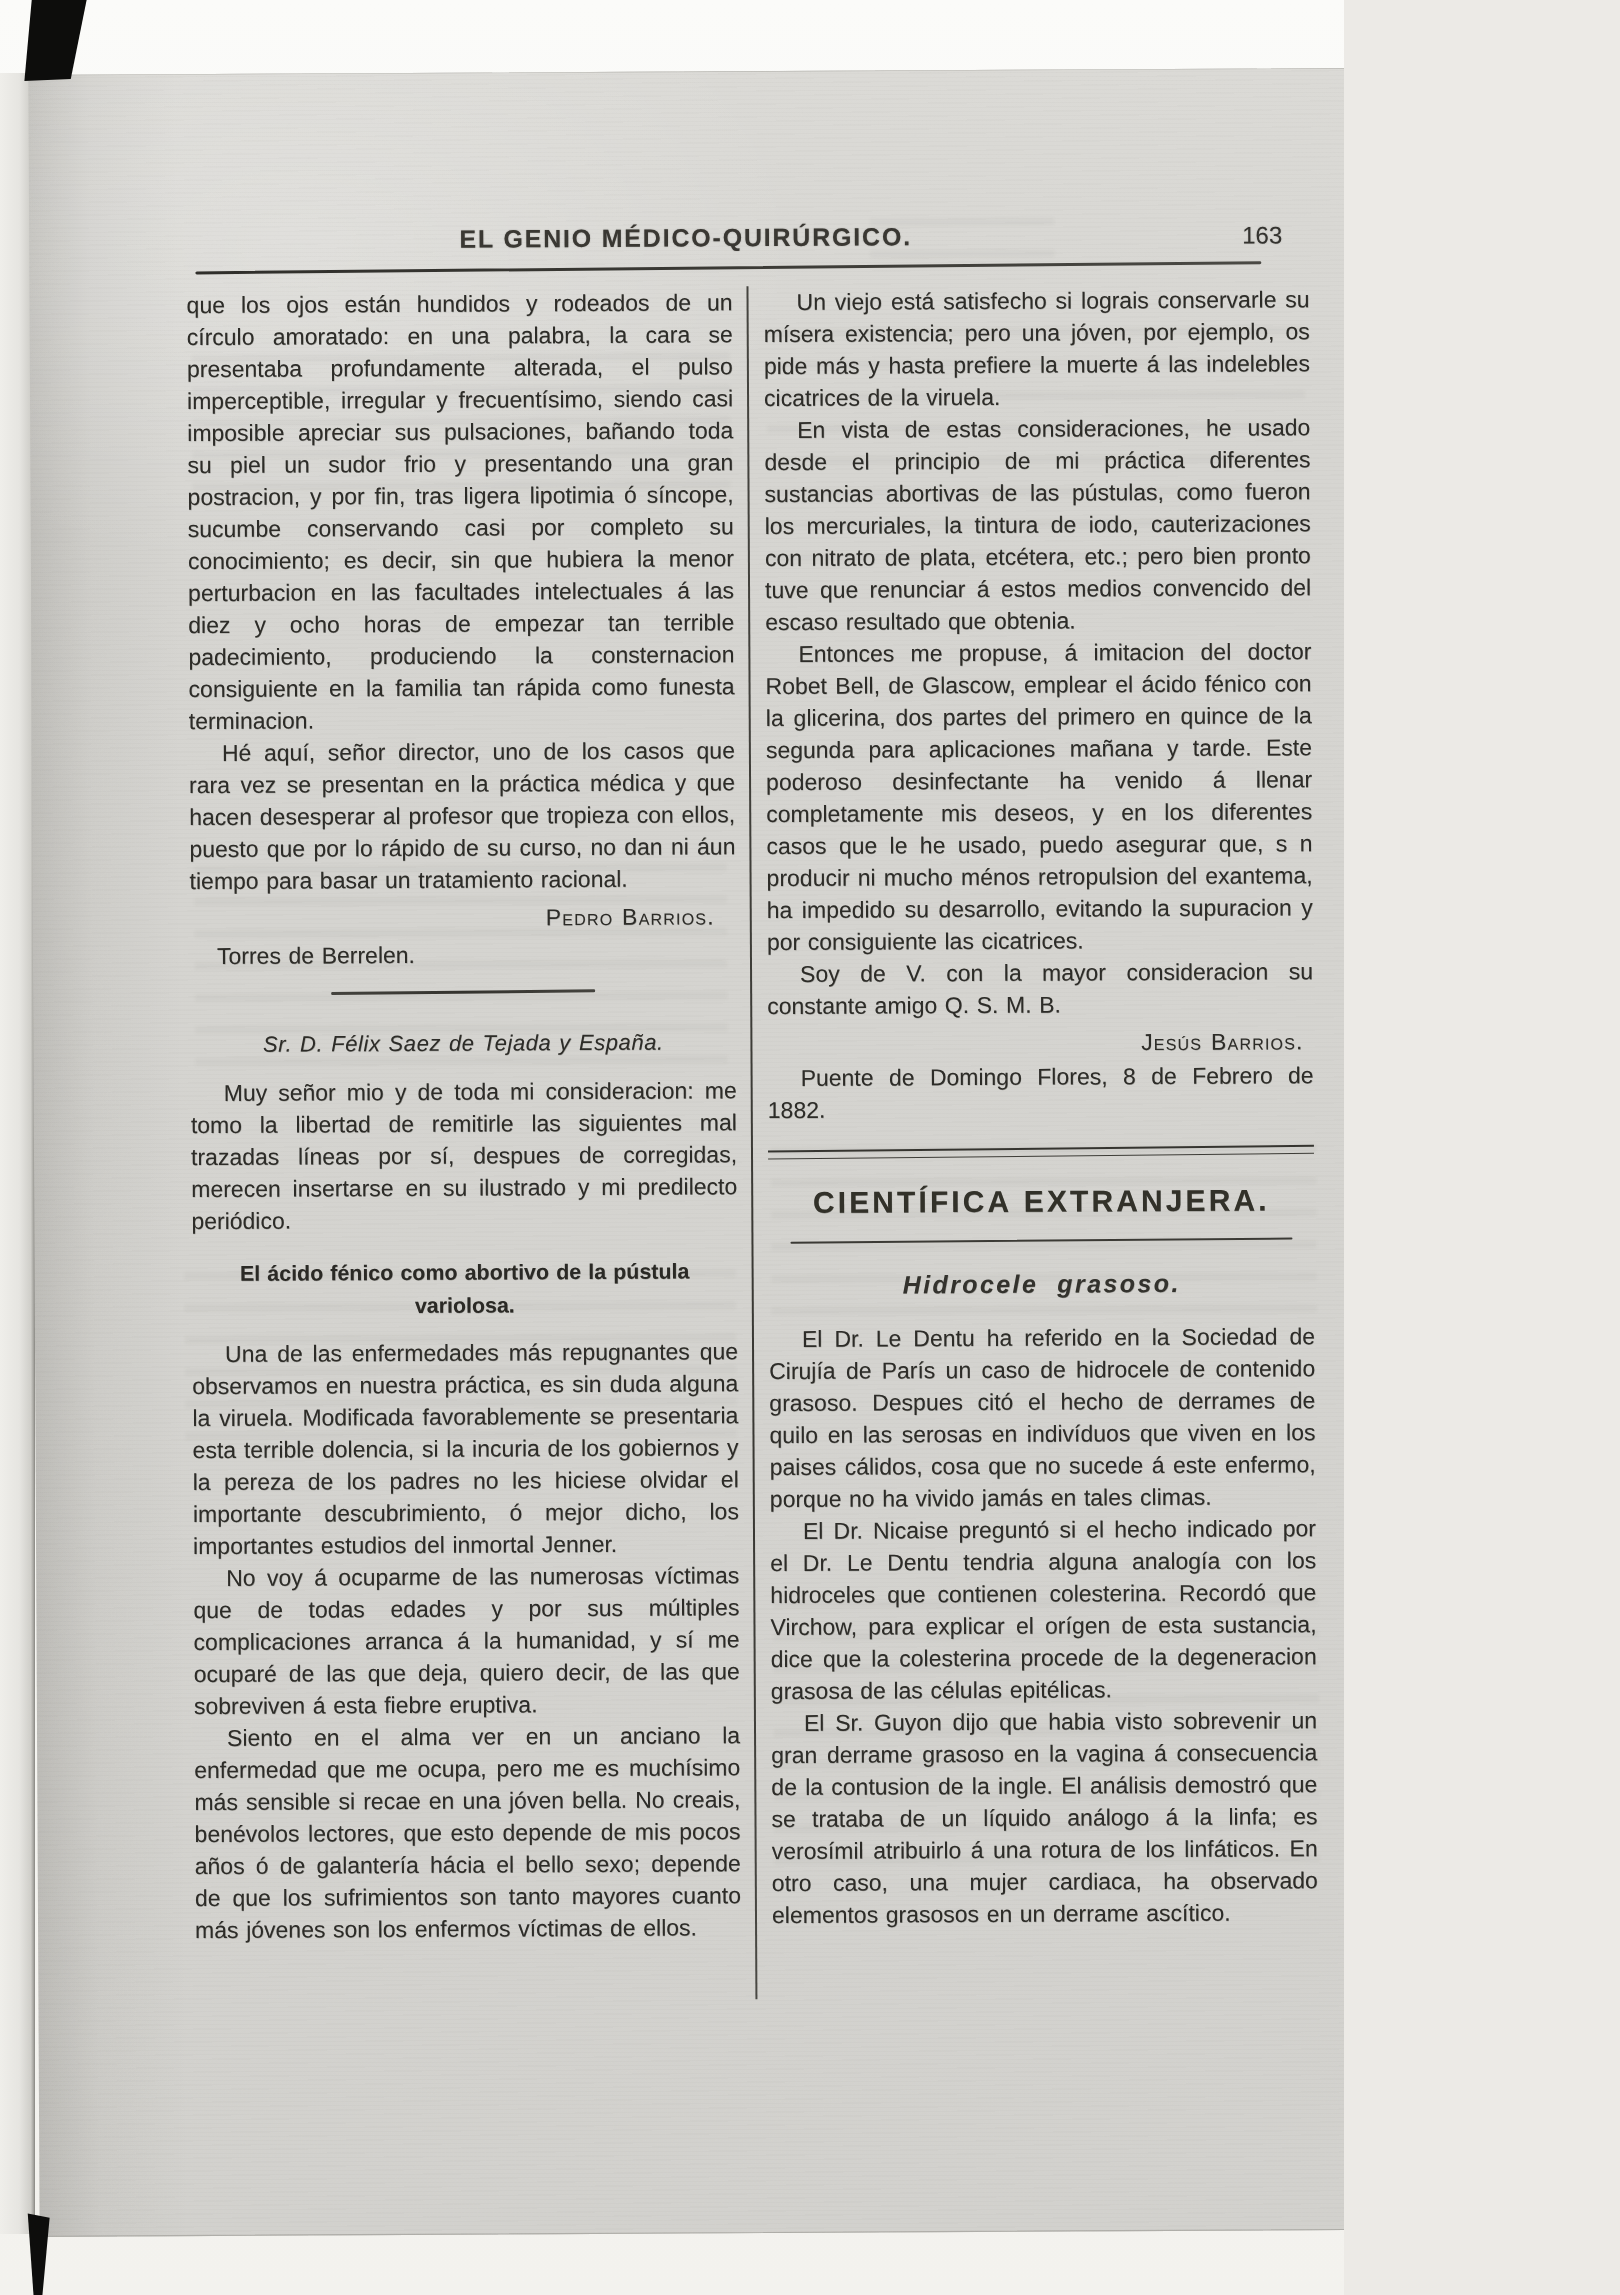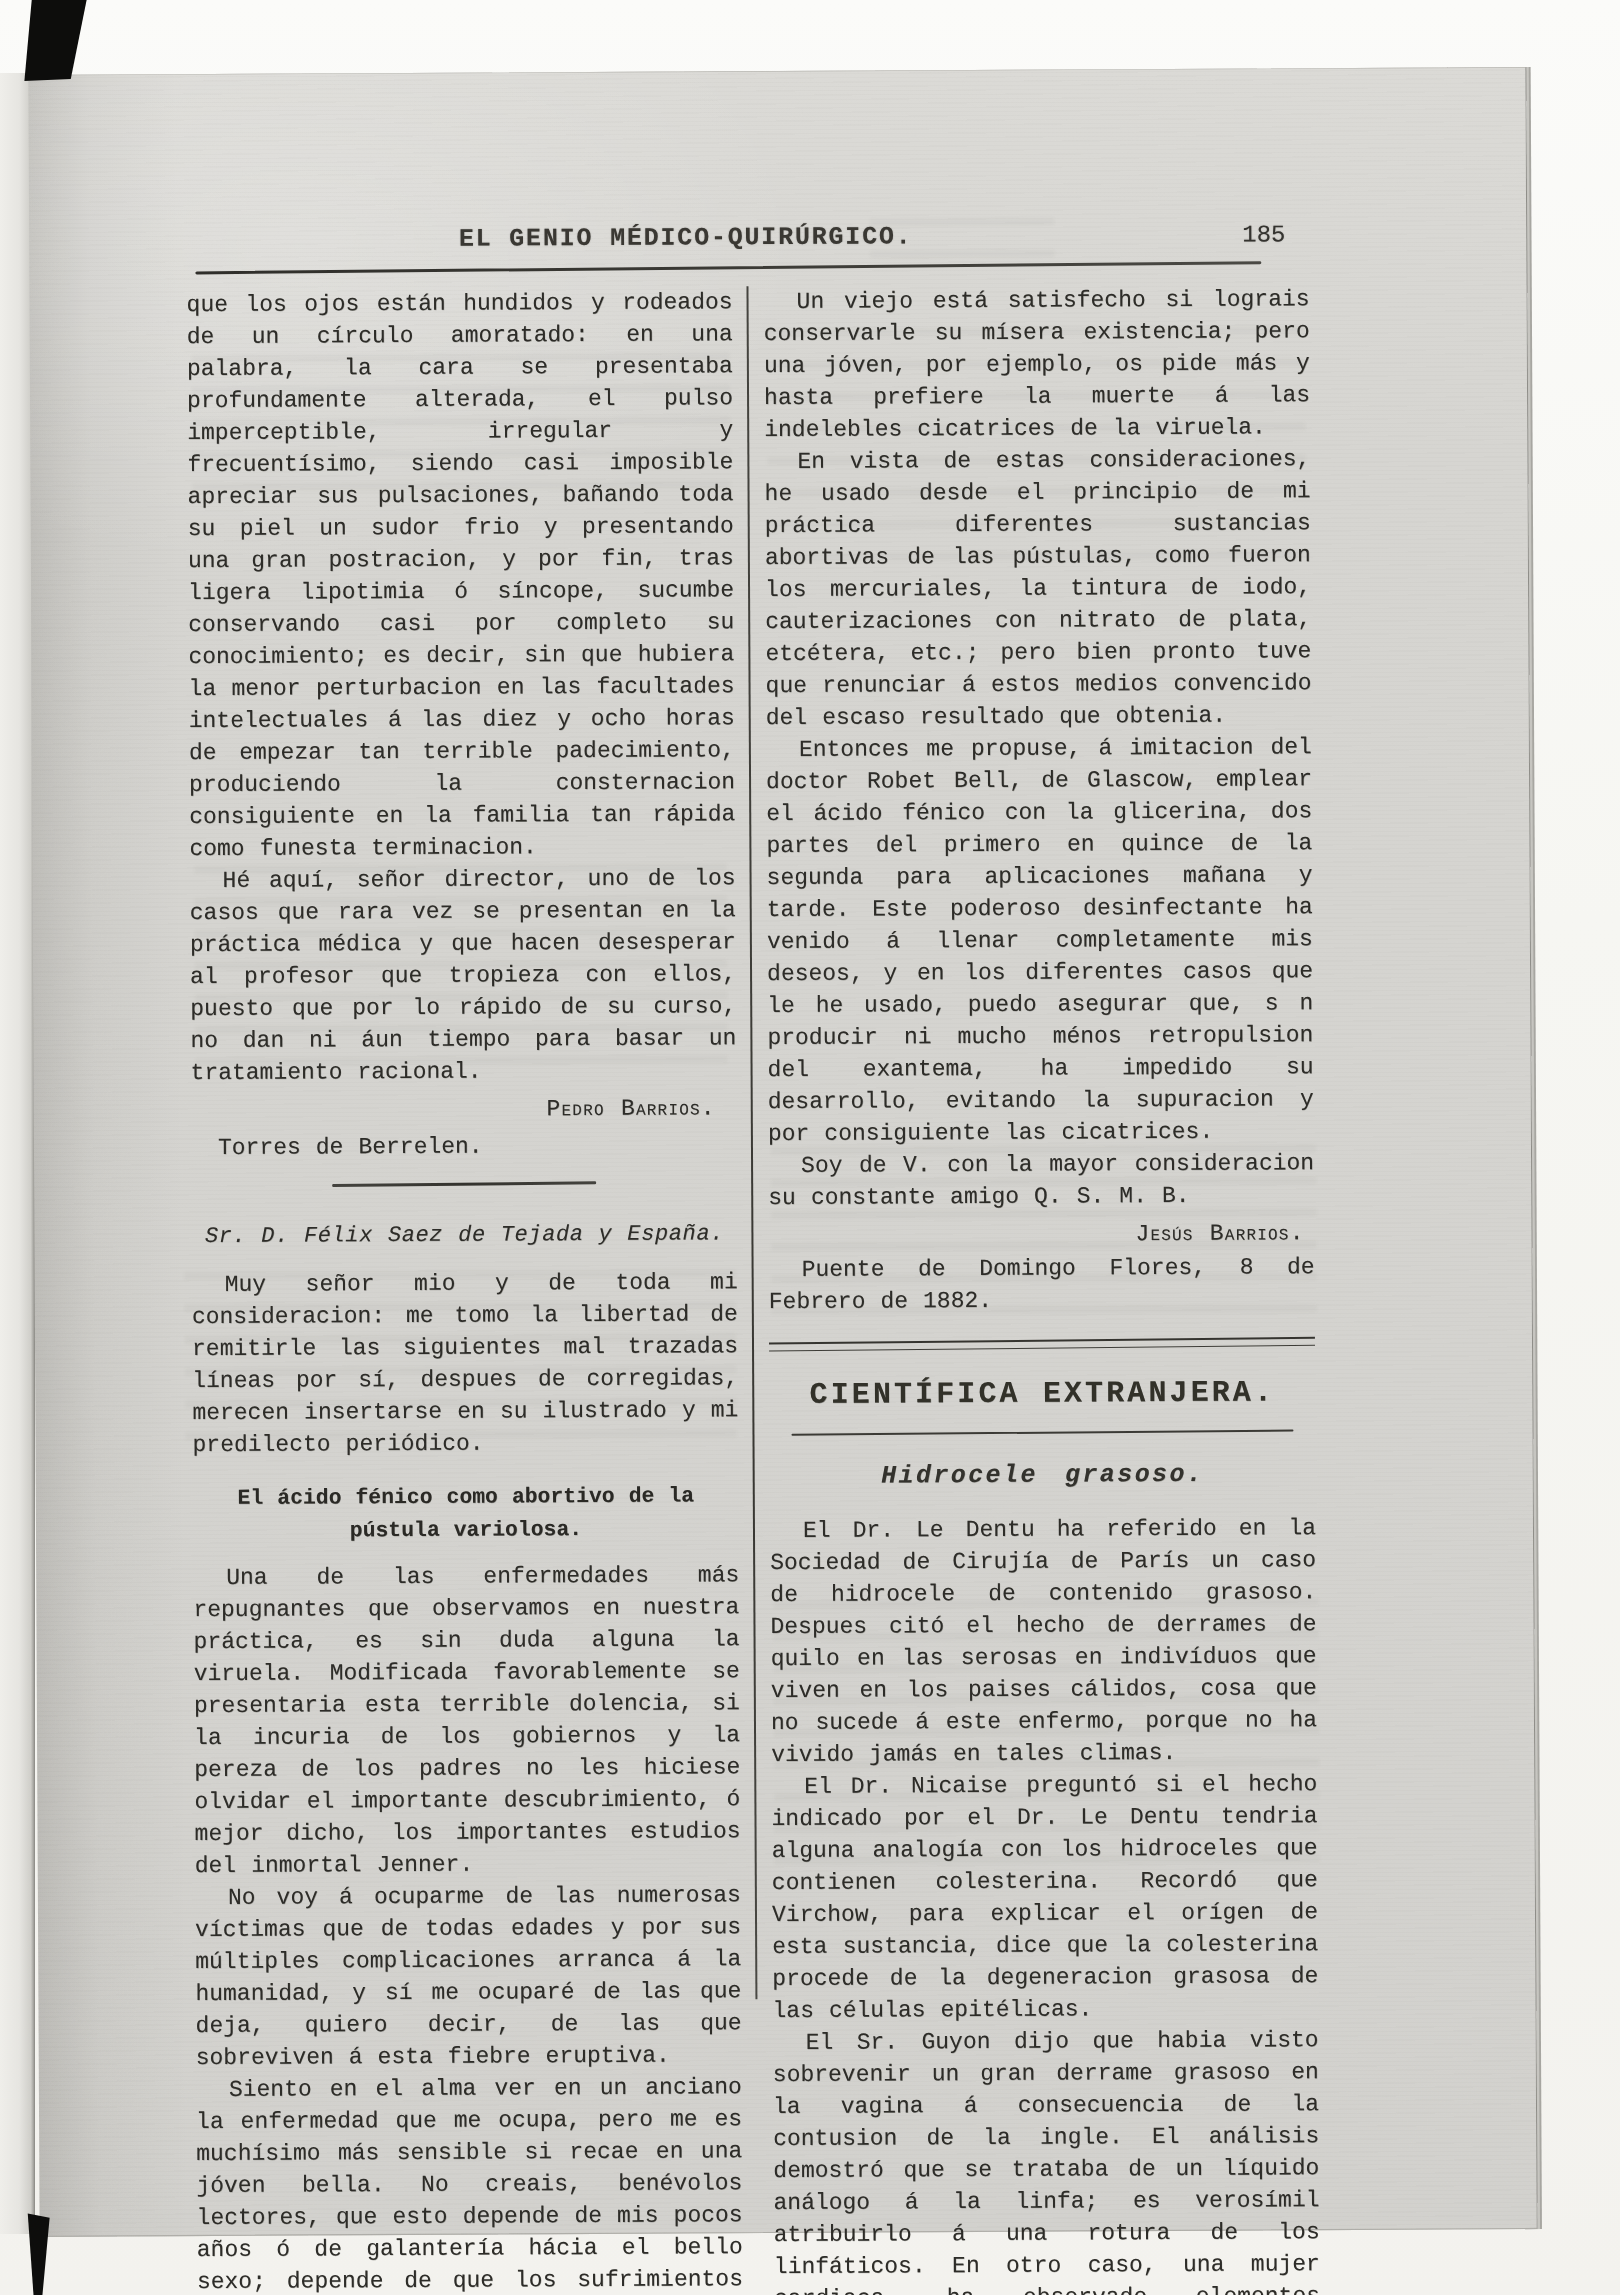--- a/index.html
+++ b/index.html
@@ -1,21 +1,21 @@
 <!DOCTYPE html>
 <html style="font-size:9.8px"><head>
 <meta charset="utf-8">
 <style>
   html,body{margin:0;padding:0;background:#eceae6;}
   .scan{
     position:relative;
-    width:1620px;height:2295px;
+    width:1344px;height:2295px;
     background:linear-gradient(180deg,#fbfbf9 0%,#f6f6f2 40%,#f3f2ee 100%);
     overflow:hidden;
-    font-family:Liberation Mono, monospace;
+    font-family:Liberation Sans, sans-serif;
     color:#2b2a27;
   }
   
   .page-edge-strip{
     position:absolute;left:0;top:73px;width:35px;height:2161px;
     background:linear-gradient(90deg,#efeeea 0%,#e6e5e1 55%,#cfcec9 88%,#9e9d98 97%,#85847f 100%);
   }
   
   .binding-top{
     position:absolute;left:0;top:0;width:122px;height:92px;
@@ -142,21 +142,21 @@
 
     <div class="ghost" style="left:841px;top:145px;width:184px;height:43px;"></div>
     <div class="ghost" style="left:162px;top:258px;width:538px;height:159px;"></div>
     <div class="ghost" style="left:162px;top:772px;width:532px;height:220px;"></div>
     <div class="ghost" style="left:150px;top:1182px;width:551px;height:184px;"></div>
     <div class="ghost" style="left:737px;top:258px;width:538px;height:232px;"></div>
     <div class="ghost" style="left:737px;top:1060px;width:545px;height:184px;"></div>
     <div class="ghost" style="left:737px;top:1519px;width:545px;height:275px;"></div>
 
     <div class="journal-title">EL GENIO MÉDICO-QUIRÚRGICO.</div>
-    <div class="page-number">185</div>
+    <div class="page-number">163</div>
     <div class="header-rule"></div>
 
     <div class="col-divider"></div>
 
     <div class="column col-left">
       <p class="noindent">que los ojos están hundidos y rodeados de un círculo amoratado: en una palabra, la cara se presentaba profundamente alterada, el pulso imperceptible, irregular y frecuentísimo, siendo casi imposible apreciar sus pulsaciones, bañando toda su piel un sudor frio y presentando una gran postracion, y por fin, tras ligera lipotimia ó síncope, sucumbe conservando casi por completo su conocimiento; es decir, sin que hubiera la menor perturbacion en las facultades intelectuales á las diez y ocho horas de empezar tan terrible padecimiento, produciendo la consternacion consiguiente en la familia tan rápida como funesta terminacion.</p>
       <p>Hé aquí, señor director, uno de los casos que rara vez se presentan en la práctica médica y que hacen desesperar al profesor que tropieza con ellos, puesto que por lo rápido de su curso, no dan ni áun tiempo para basar un tratamiento racional.</p>
       <p class="signature sig-left">Pedro Barrios.</p>
       <p class="place-line">Torres de Berrelen.</p>
 

